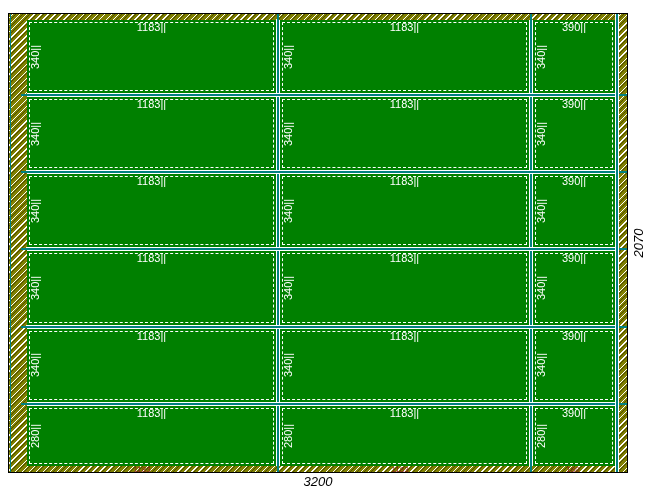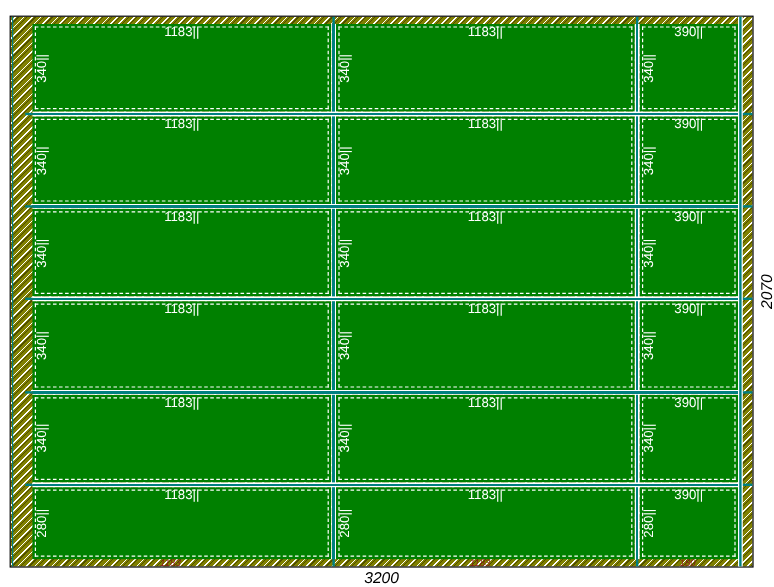--- a/index.html
+++ b/index.html
@@ -62,21 +62,21 @@
     grid-column:1 / -1; z-index:2;
   }
   .hcut::before, .hcut::after {
     content:""; position:absolute; top:1px; height:2px; background:var(--cut);
   }
   .hcut::before { left:-6px; width:6px; }
   .hcut::after  { right:-12px; width:12px; }
   
   .cut-dim {
     position:absolute; bottom:-2px; transform:translateX(-50%);
-    font-size:8px; line-height:8px; font-style:italic;
+    font-size:8px; line-height:8px; 
     color:var(--cut-dim); z-index:4; white-space:nowrap;
   }
   #cd0 { left:133px; } #cd1 { left:391px; } #cd2 { left:564px; }
   
   .dim {
     position:absolute; color:#000; font-size:13px; font-style:italic;
     white-space:nowrap;
   }
   .dim-w { left:318px; top:474px; transform:translateX(-50%); }
   .dim-h {

